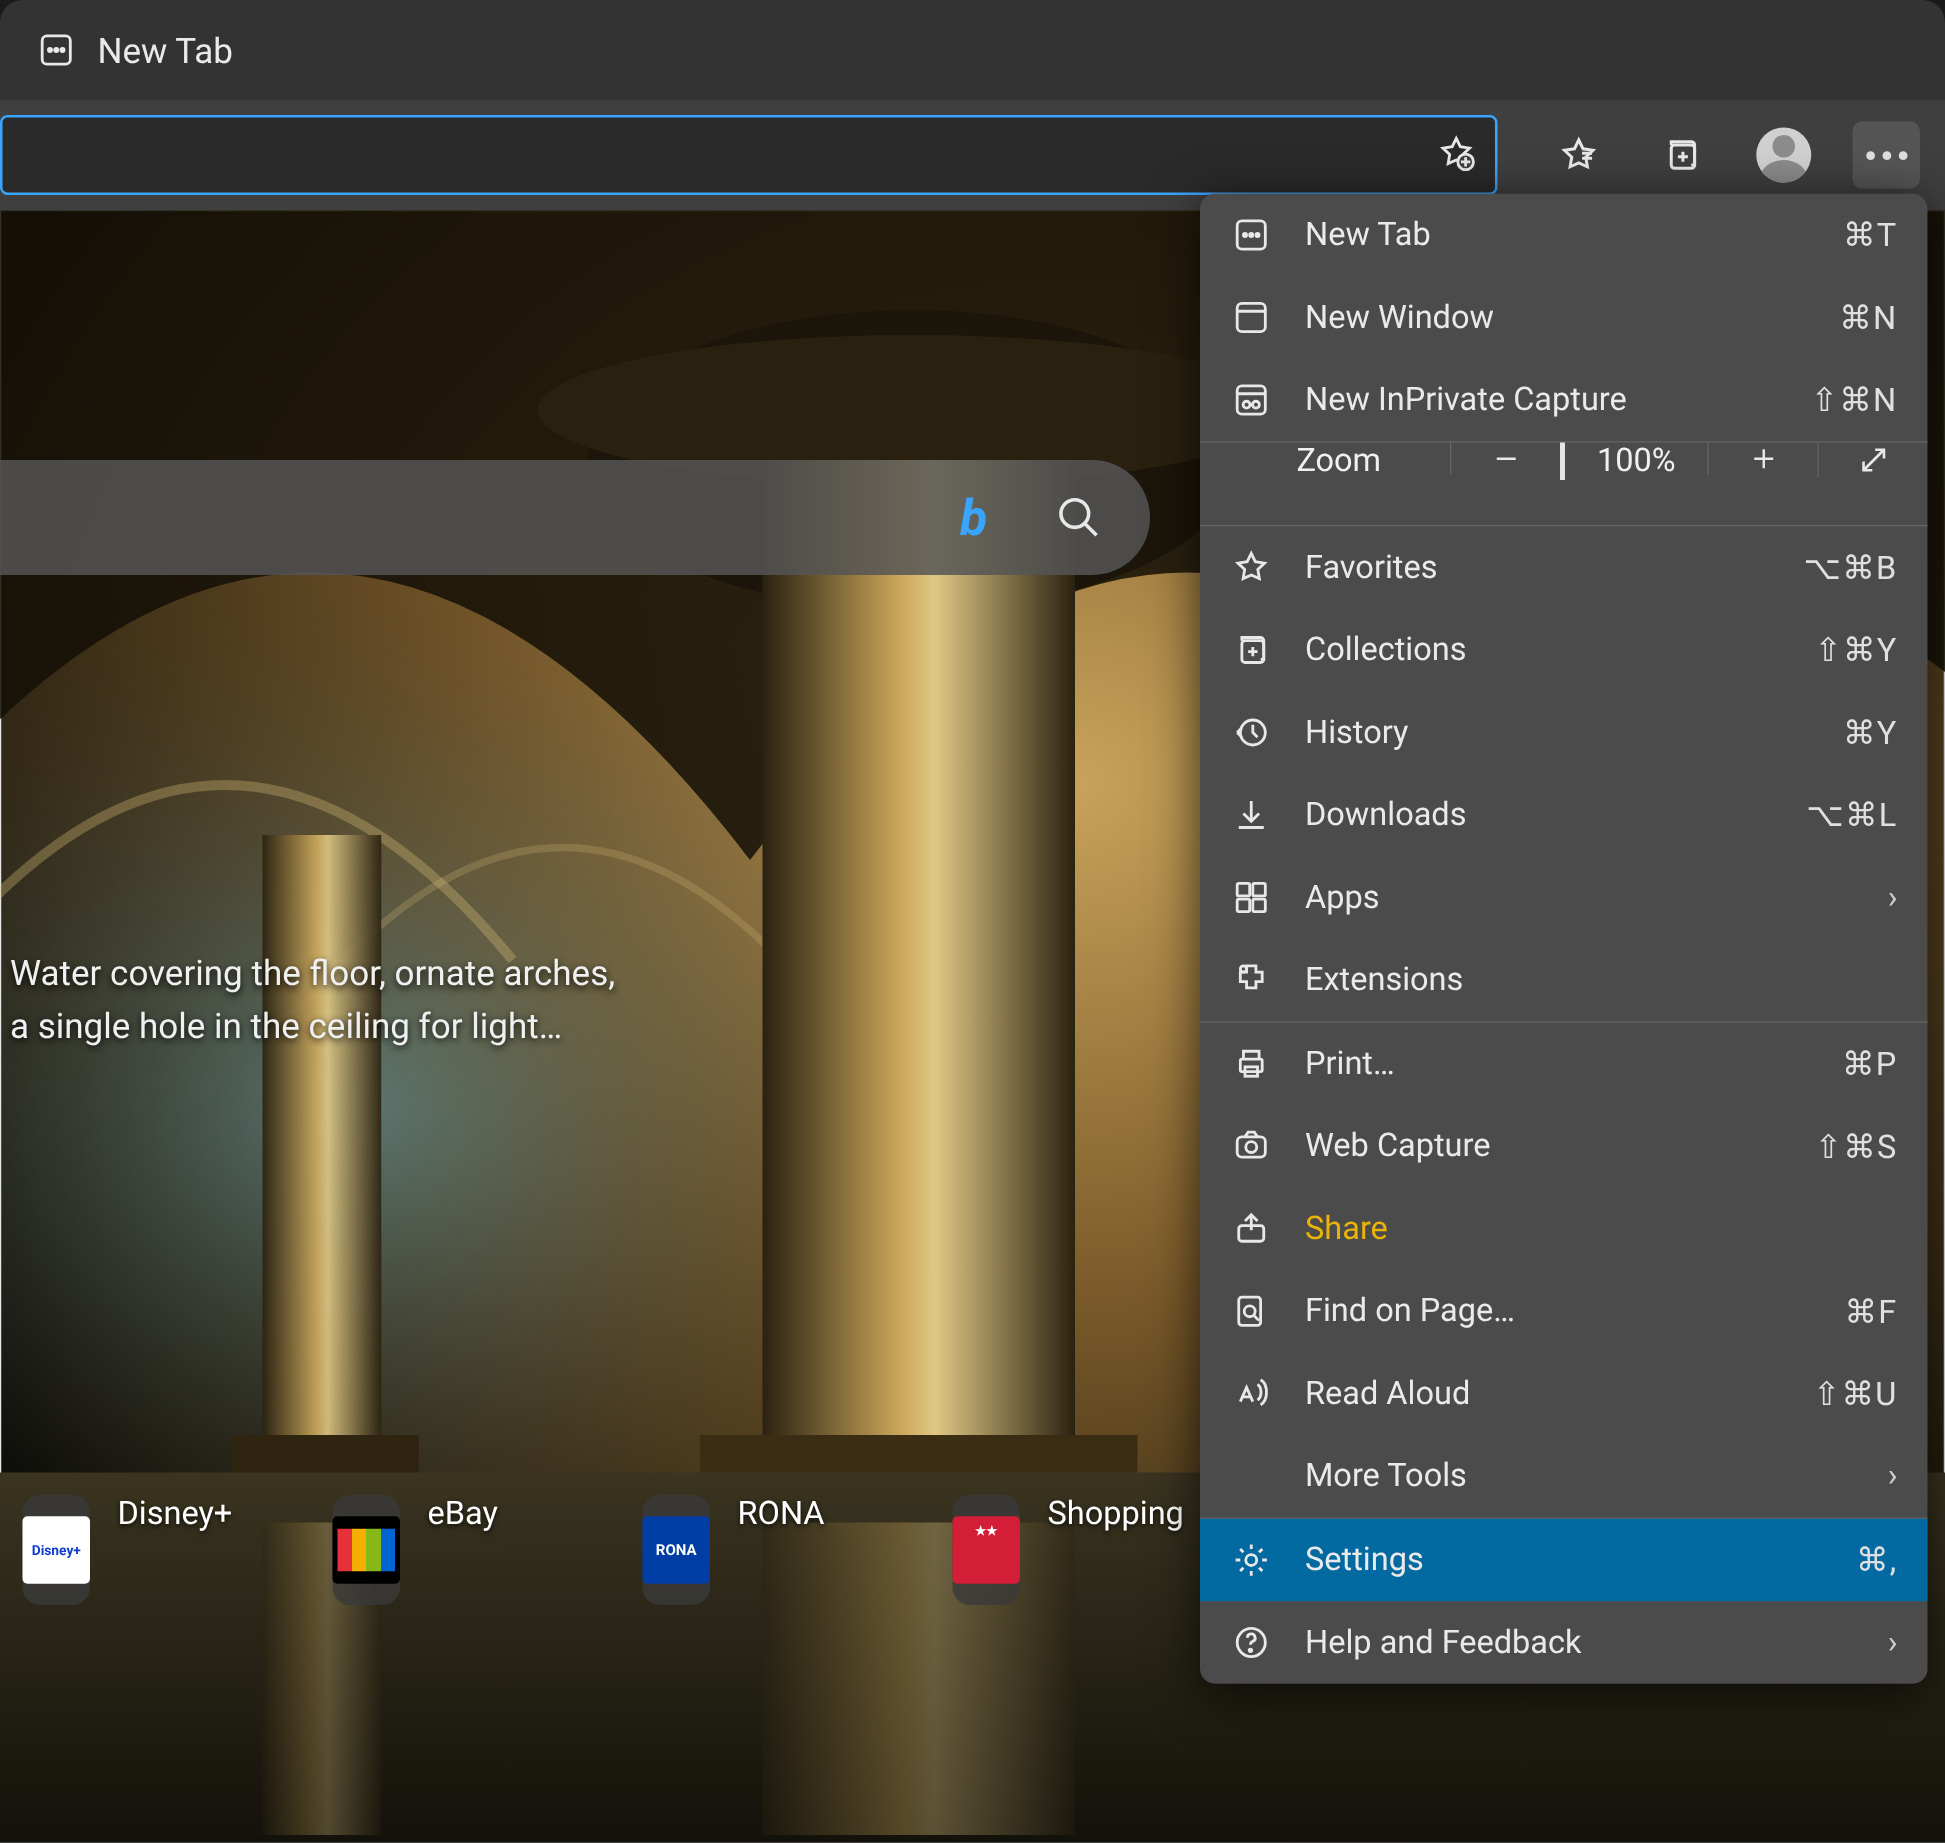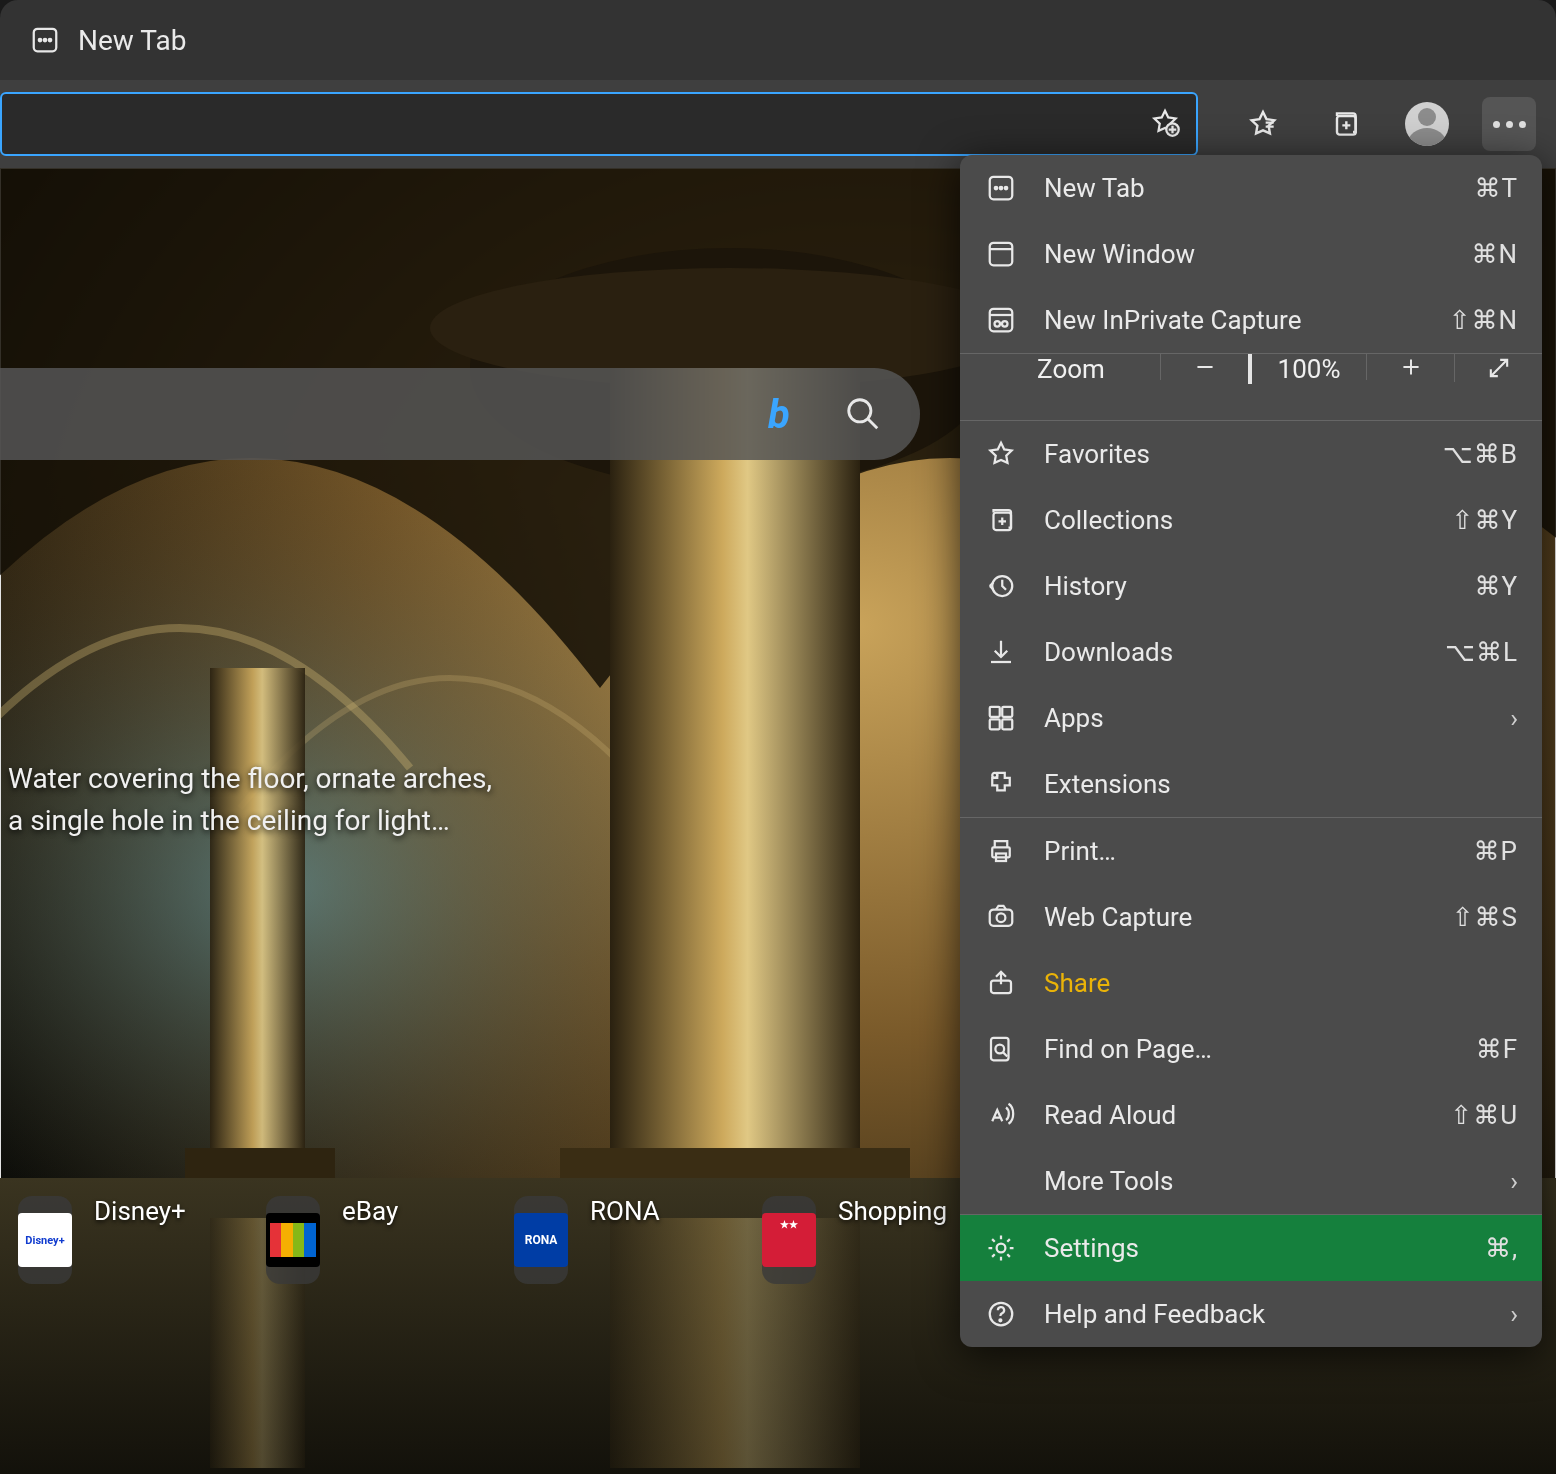--- a/index.html
+++ b/index.html
@@ -44,21 +44,21 @@
   .inner.ebay::before{content:"";position:absolute;}
   .inner.ebaywrap{background:#000;padding:6px;}
   .inner.rona { background:#003da5; color:#fff; font-size:12px; }
   .inner.shopping { background:#d41d37; color:#fff; position:relative; }
   .inner.shopping::before{content:"★★";position:absolute;top:6px;left:0;right:0;text-align:center;font-size:10px;color:#fff;}
   .inner.booking { background:#003580; color:#fff; font-size:22px; }
 
   
   .menu { position:absolute; top:155px; right:14px; width:582px; background:#4b4b4b; border-radius:12px; box-shadow:0 8px 40px rgba(0,0,0,.7); overflow:hidden; }
   .menu .row { height:66px; display:flex; align-items:center; padding:0 24px; gap:26px; font-size:26px; color:#eaeaea; }
-  .menu .row.hover { background:#15803d; }
+  .menu .row.hover { background:#0369a1; }
   .menu .row .mi { width:34px; height:34px; display:flex; align-items:center; justify-content:center; flex-shrink:0; }
   .menu .row .lbl { flex:1; }
   .menu .row .sc { font-size:26px; color:#e0e0e0; letter-spacing:1px; }
   .menu .row.disabled { color:#eab308; }
   .menu hr { border:none; border-top:1px solid #666666; margin:0; }
   .menu .zoomrow { height:66px; display:flex; align-items:flex-start; }
   .menu .zoomrow .zlabel { flex:1; display:flex; align-items:center; justify-content:center; font-size:26px; padding-left:22px;}
   .menu .zoomrow .zbtn { width:88px; border-left:1px solid #666666; display:flex; align-items:center; justify-content:center; font-size:30px; }
   .menu .zoomrow .zval { width:118px; border-left:4px solid #e5e5e5; display:flex; align-items:center; justify-content:center; font-size:26px; }
   .menu .zoomrow .zfull { width:88px; border-left:1px solid #666666; display:flex; align-items:center; justify-content:center; }

